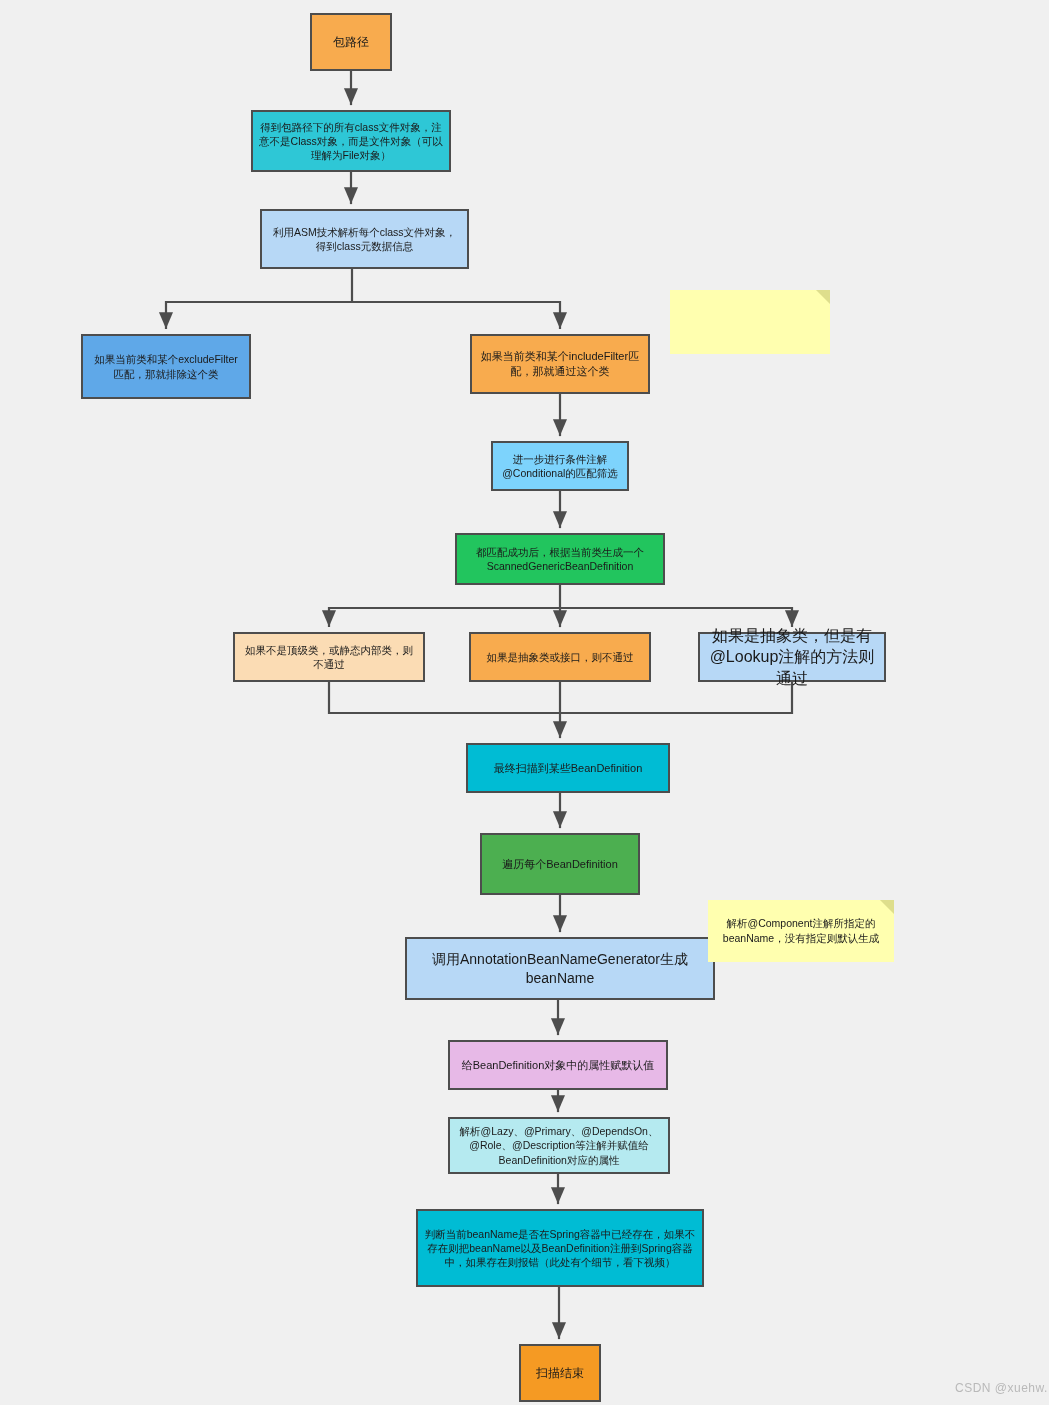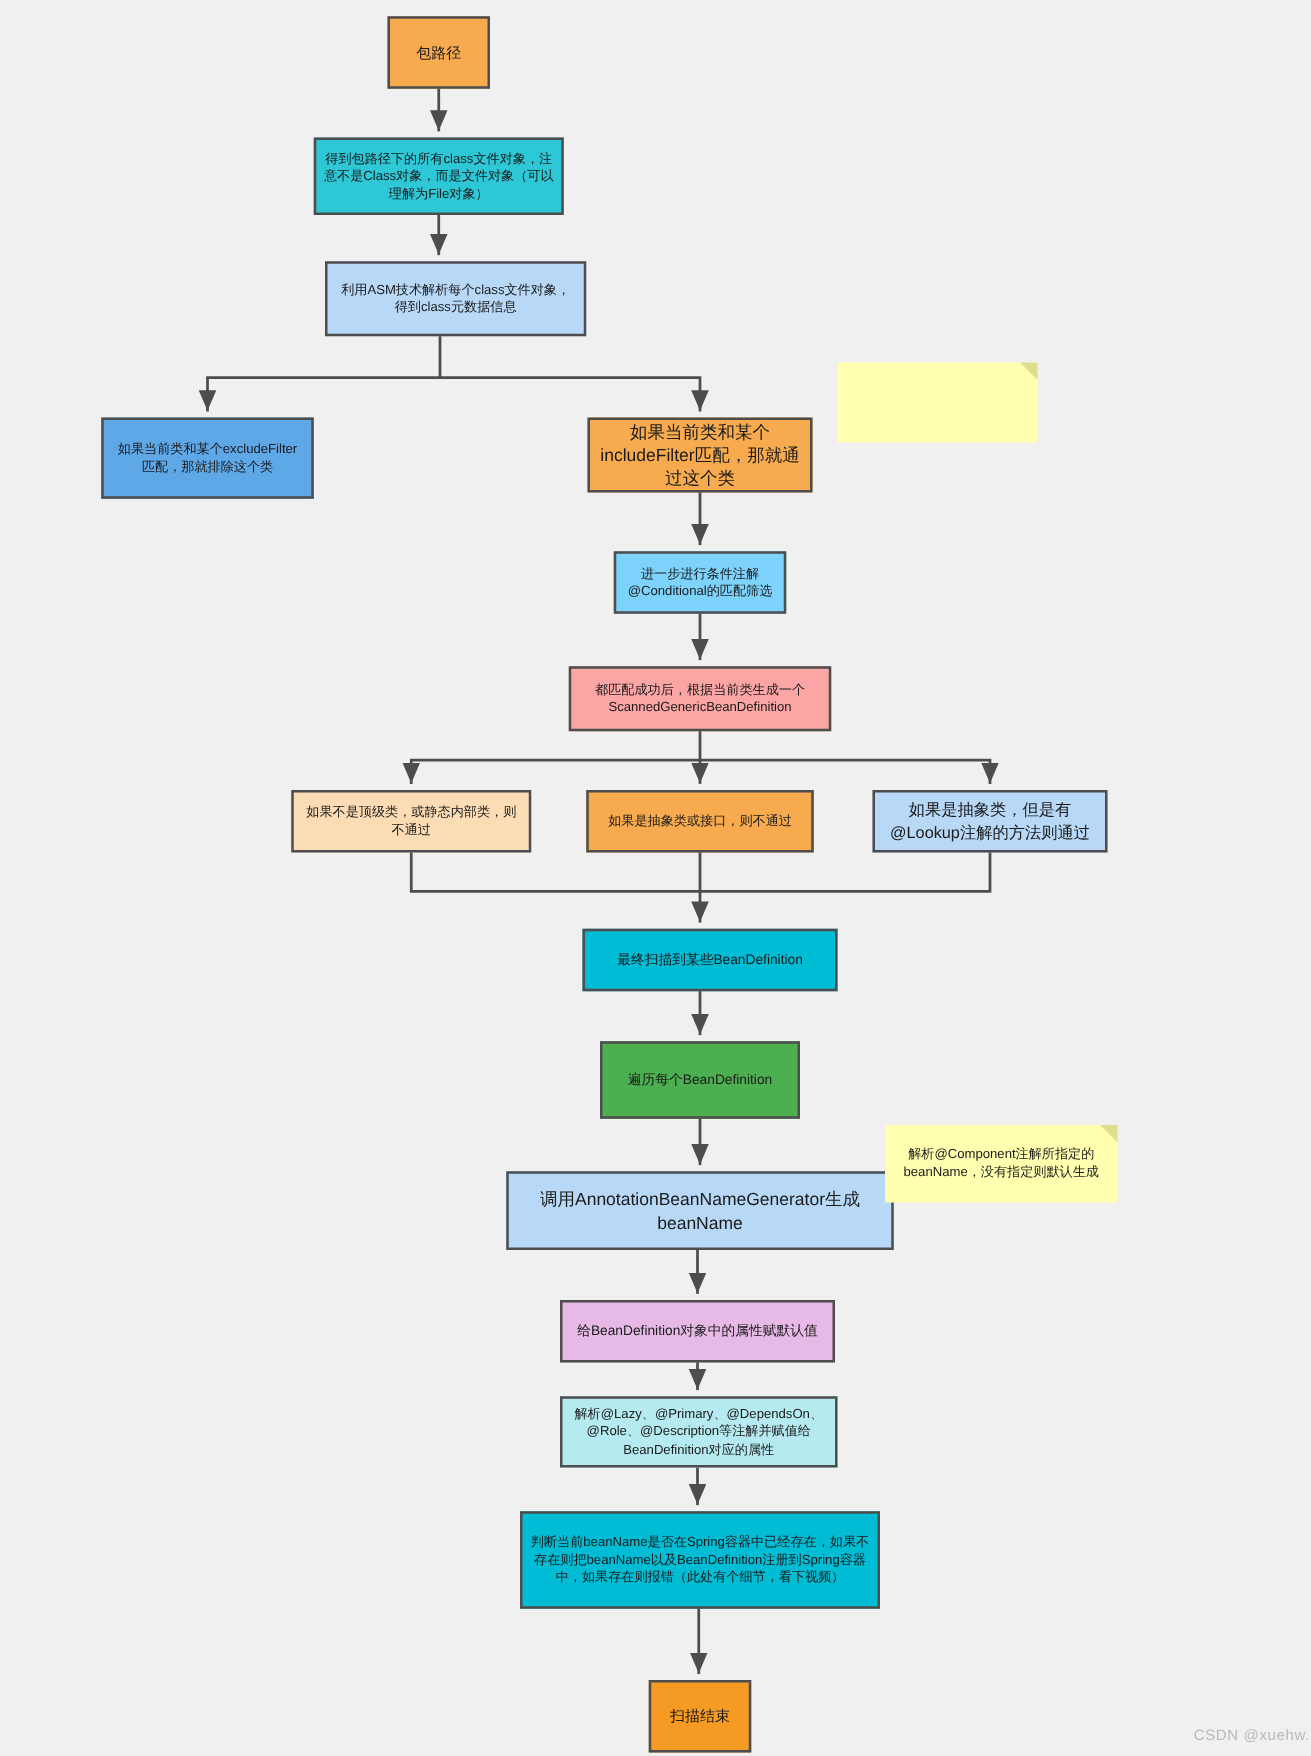--- a/index.html
+++ b/index.html
@@ -118,36 +118,36 @@
       </div>
       <div class="node" style="left: 251px; top: 110px; width: 200px; height: 62px; background: rgb(46, 199, 214); font-size: 10.5px;">
         <span class="txt">得到包路径下的所有class文件对象，注意不是Class对象，而是文件对象（可以理解为File对象）</span>
       </div>
       <div class="node" style="left: 260px; top: 209px; width: 209px; height: 60px; background: rgb(183, 216, 246); font-size: 10.5px;">
         <span class="txt">利用ASM技术解析每个class文件对象，得到class元数据信息</span>
       </div>
       <div class="node" style="left: 81px; top: 334px; width: 170px; height: 65px; background: rgb(95, 168, 232); font-size: 10.5px;">
         <span class="txt">如果当前类和某个excludeFilter匹配，那就排除这个类</span>
       </div>
-      <div class="node" style="left: 470px; top: 334px; width: 180px; height: 60px; background: rgb(248, 171, 78); font-size: 14px;">
+      <div class="node" style="left: 470px; top: 334px; width: 180px; height: 60px; background: rgb(248, 171, 78); font-size: 11px;">
         <span class="txt">如果当前类和某个includeFilter匹配，那就通过这个类</span>
       </div>
       <div class="node" style="left: 491px; top: 441px; width: 138px; height: 50px; background: #7dd3fc; font-size: 10.5px;">
         <span class="txt">进一步进行条件注解@Conditional的匹配筛选</span>
       </div>
-      <div class="node" style="left: 455px; top: 533px; width: 210px; height: 52px; background: #fca5a5; font-size: 10.5px;">
+      <div class="node" style="left: 455px; top: 533px; width: 210px; height: 52px; background: #22c55e; font-size: 10.5px;">
         <span class="txt">都匹配成功后，根据当前类生成一个ScannedGenericBeanDefinition</span>
       </div>
       <div class="node" style="left: 233px; top: 632px; width: 192px; height: 50px; background: rgb(251, 220, 180); font-size: 10.5px;">
         <span class="txt">如果不是顶级类，或静态内部类，则不通过</span>
       </div>
       <div class="node" style="left: 469px; top: 632px; width: 182px; height: 50px; background: rgb(248, 171, 78); font-size: 10.5px;">
         <span class="txt">如果是抽象类或接口，则不通过</span>
       </div>
-      <div class="node" style="left: 698px; top: 632px; width: 188px; height: 50px; background: rgb(183, 216, 246); font-size: 13px;">
+      <div class="node" style="left: 698px; top: 632px; width: 188px; height: 50px; background: rgb(183, 216, 246); font-size: 16px;">
         <span class="txt">如果是抽象类，但是有@Lookup注解的方法则通过</span>
       </div>
       <div class="node" style="left: 466px; top: 743px; width: 204px; height: 50px; background: rgb(0, 188, 212); font-size: 11px;">
         <span class="txt">最终扫描到某些BeanDefinition</span>
       </div>
       <div class="node" style="left: 480px; top: 833px; width: 160px; height: 62px; background: rgb(76, 175, 80); font-size: 11px;">
         <span class="txt">遍历每个BeanDefinition</span>
       </div>
       <div class="node" style="left: 405px; top: 937px; width: 310px; height: 63px; background: rgb(183, 216, 246); font-size: 14px;">
         <span class="txt">调用AnnotationBeanNameGenerator生成beanName</span>

